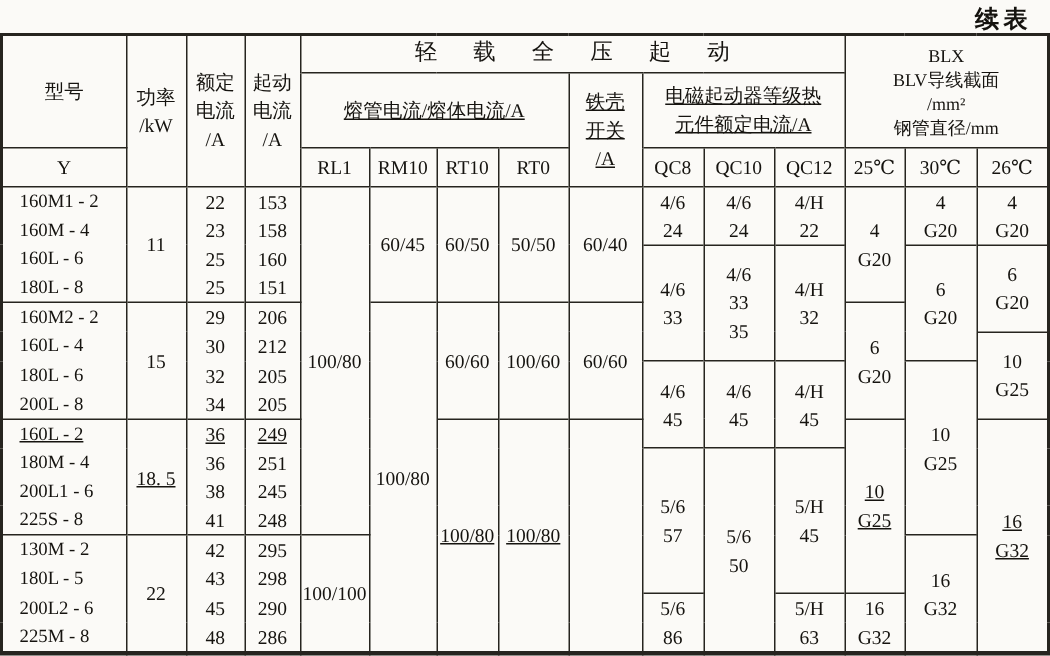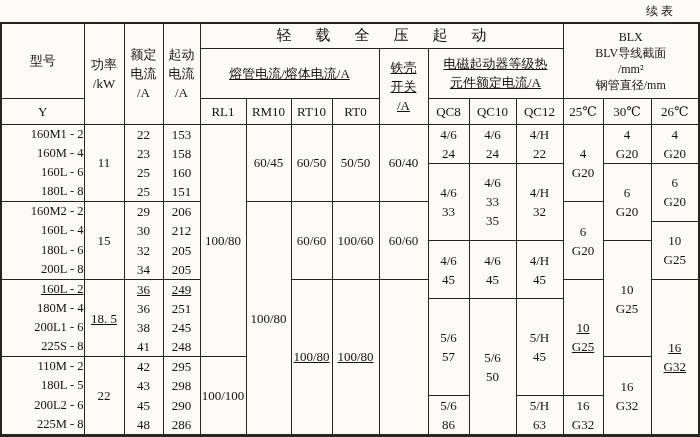--- a/index.html
+++ b/index.html
@@ -7,38 +7,38 @@
     --tx:#15130f;
     --bg:#fbfaf7;
   }
   html,body{margin:0;padding:0;}
   body{
     width:700px;height:437px;position:relative;overflow:hidden;
     background:var(--bg);color:var(--tx);
     font-family:"Liberation Serif","DejaVu Serif","DejaVu Sans",serif;
   }
   .caption{
-    position:absolute;top:3px;right:24px;
-    font-size:12px;font-weight:normal;letter-spacing:3px;
+    position:absolute;top:3px;right:12px;
+    font-size:16px;font-weight:bold;letter-spacing:3px;
   }
   table{
     position:absolute;left:0;top:22px;width:698px;height:409px;
     border-collapse:collapse;table-layout:fixed;
     border:2px solid var(--ln);
     border-bottom:3px solid var(--ln);
   }
   th,td{
     border:0 solid var(--ln);border-left-width:1px;
     padding:0;margin:0;text-align:center;vertical-align:middle;
     font-weight:normal;font-size:13px;line-height:19px;
     overflow:hidden;white-space:nowrap;
   }
   th div,td div{line-height:19px;}
   .bt{border-top-width:1px;}
-  .model{text-align:right;padding-left:1px;font-size:12.5px;}
+  .model{text-align:left;padding-left:11px;font-size:12.5px;}
   .spread{letter-spacing:24px;text-indent:24px;font-size:15px;}
   .wire{font-size:12px;margin-left:30px;}
   .wire div{line-height:16px;}
   .fuse{font-size:13px;}
 </style>
 </head>
 <body>
 
 <div class="caption">续表</div>
 
@@ -270,21 +270,21 @@
         <td class=" model">200L1 - 6</td>
         <td class="">38</td>
         <td class="">245</td>
       </tr>
       <tr style="height: 19.25px;">
         <td class=" model">225S - 8</td>
         <td class="">41</td>
         <td class="">248</td>
       </tr>
       <tr style="height: 19.25px;">
-        <td class="bt model">110M - 2</td>
+        <td class="bt model">130M - 2</td>
         <td rowspan="4" class="bt">22</td>
         <td class="bt">42</td>
         <td class="bt">295</td>
         <td rowspan="4" class="bt">100/100</td>
         <td rowspan="4" class="bt">
           <div>16</div>
           <div>G32</div>
         </td>
       </tr>
       <tr style="height: 19.25px;">

